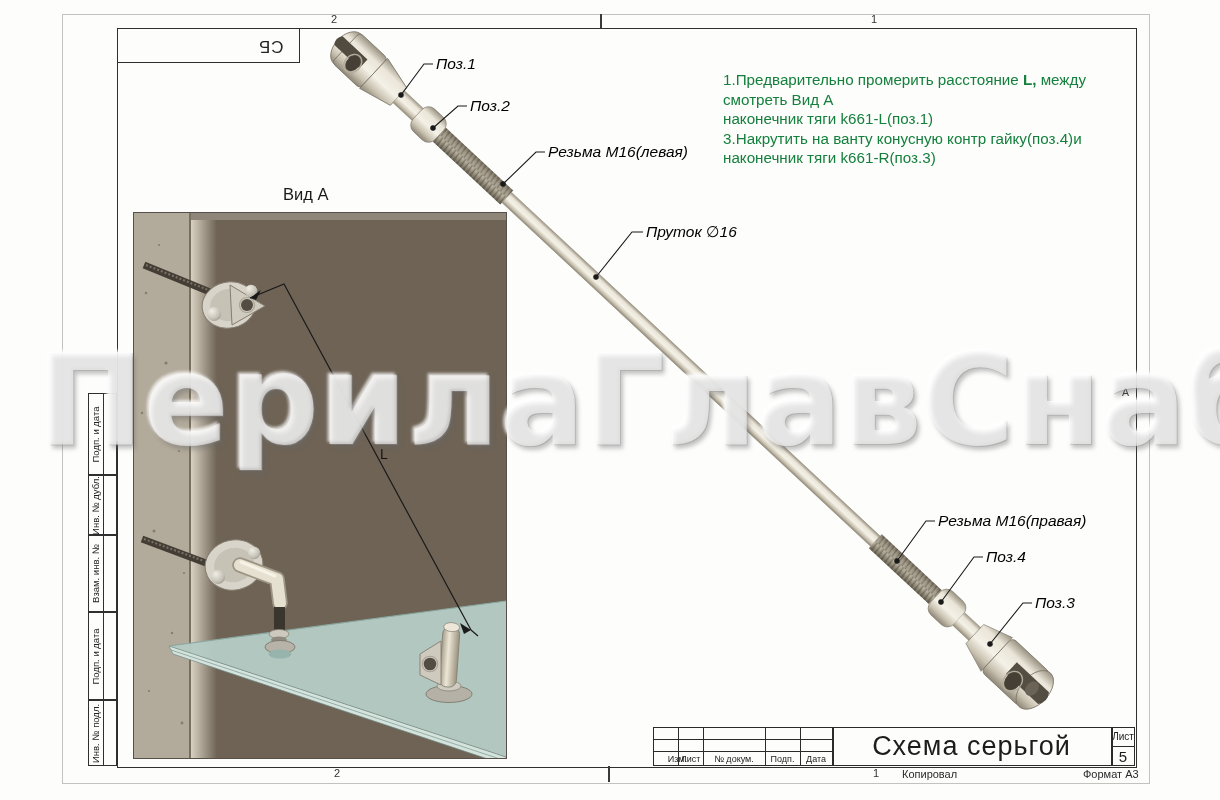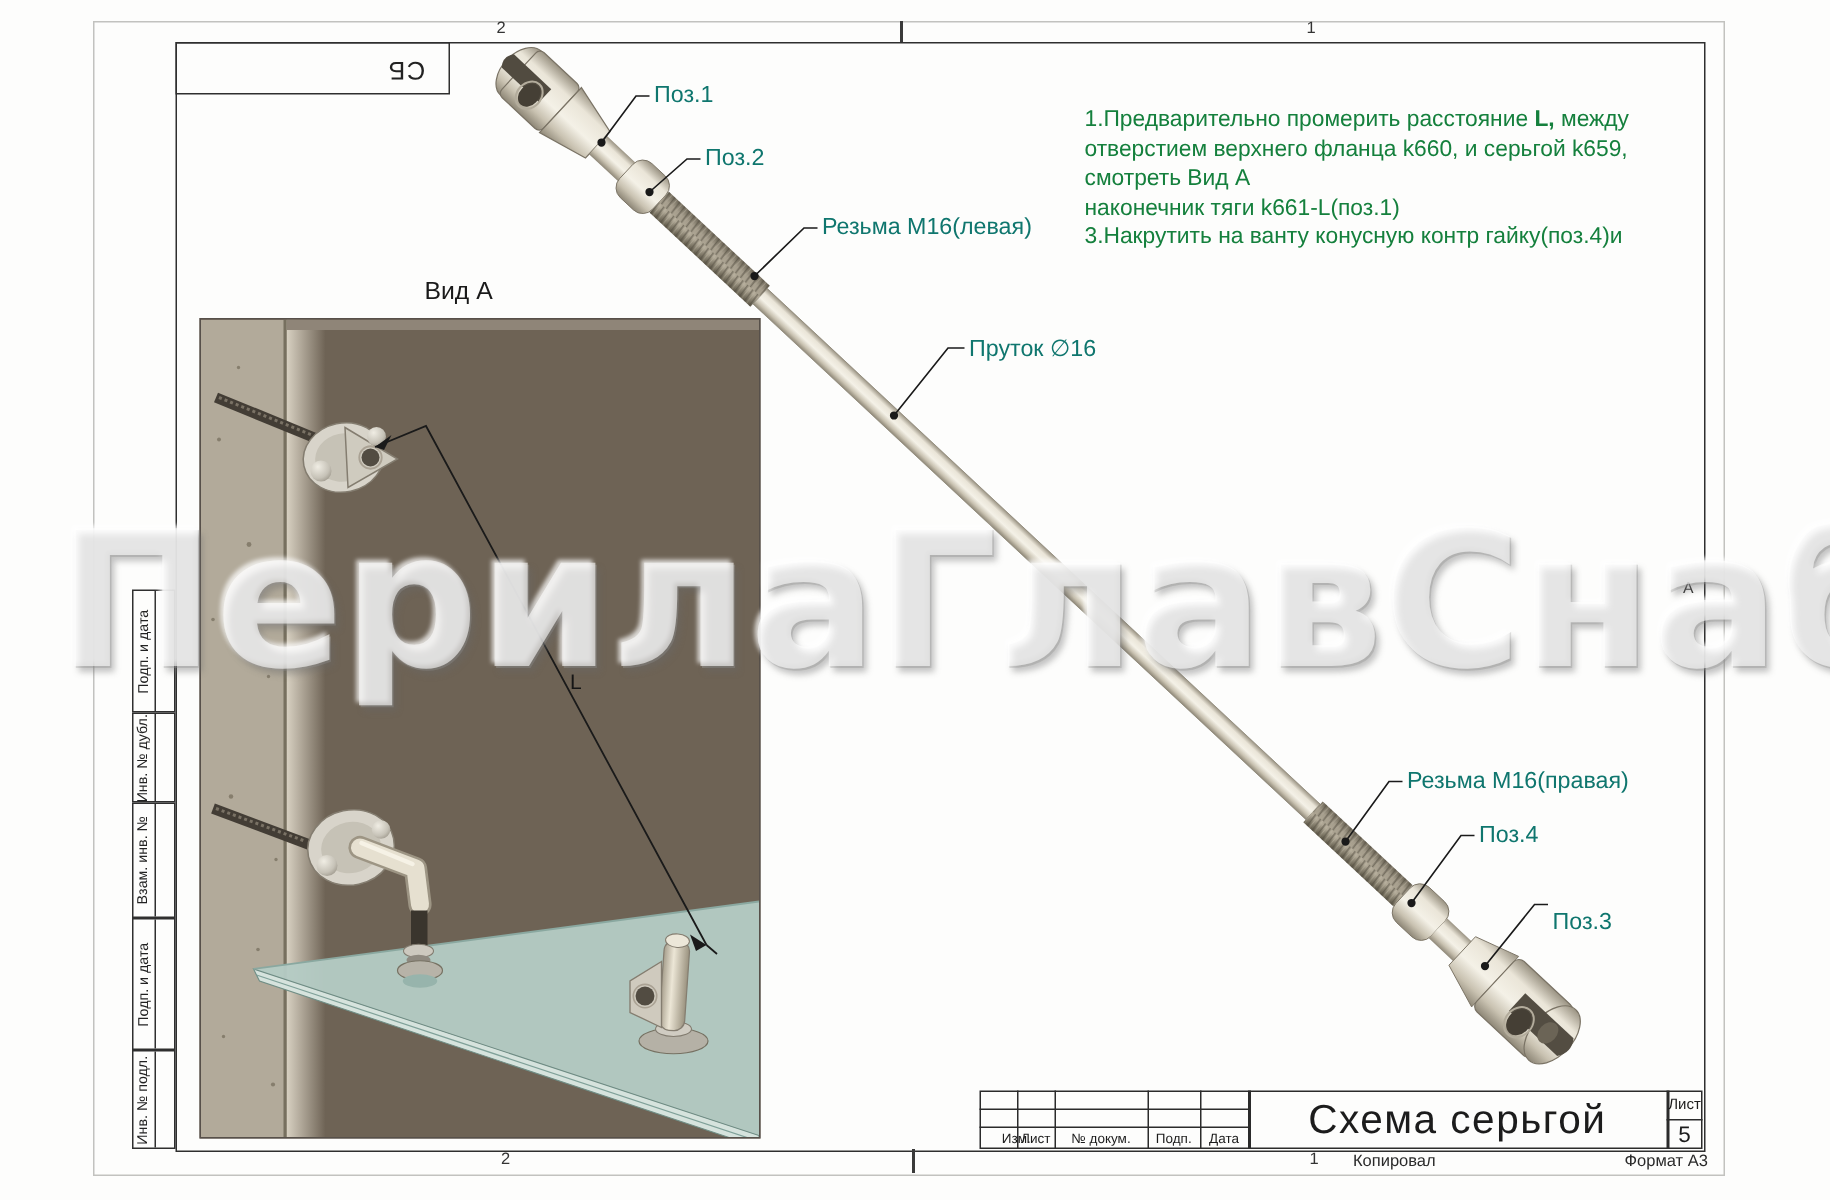--- a/index.html
+++ b/index.html
@@ -18,21 +18,21 @@
   .codebox span{transform:rotate(180deg);font-size:17px;letter-spacing:1px;color:#222;}
   
   .stampbox{position:absolute;left:88px;width:29px;border:1.2px solid #2f2f2f;box-sizing:border-box;}
   .stampbox .div{position:absolute;left:14px;top:0;width:1px;height:100%;background:#2f2f2f;}
   .stamplbl{position:absolute;left:88px;width:15px;display:flex;align-items:center;justify-content:center;}
   .stamplbl span{transform:rotate(-90deg);white-space:nowrap;font-size:9.5px;color:#222;}
   
   .notes{position:absolute;left:723px;top:70px;font-size:15.2px;line-height:19.6px;color:#15803d;}
   .notes div{white-space:nowrap;}
   
-  .lbl{position:absolute;font-size:15.5px;color:#0f766e;white-space:nowrap;}
+  .lbl{position:absolute;font-size:15.5px;color:#000000;white-space:nowrap;font-style:italic;}
   .viewlbl{position:absolute;left:283px;top:185px;font-size:16.5px;color:#1a1a1a;}
   
   .inset{position:absolute;left:133px;top:212px;width:372px;height:545px;background:#6e6355;
          border:1px solid #57504a;box-sizing:content-box;overflow:hidden;}
   .dimL{position:absolute;left:380px;top:446px;font-size:14px;color:#151515;}
   
   .tb-line{position:absolute;background:#2b2b2b;}
   .tb-cell{position:absolute;display:flex;align-items:center;justify-content:center;color:#1c1c1c;}
   .tb-small{font-size:9px;}
   .tb-title{font-size:27px;letter-spacing:1px;}
@@ -283,28 +283,28 @@
         <circle cx="990" cy="644" r="2.2"></circle>
     </g>
   </svg>
 
   <div class="lbl" style="left:436px;top:55px;">Поз.1</div>
   <div class="lbl" style="left:470px;top:97px;">Поз.2</div>
   <div class="lbl" style="left:548px;top:143px;">Резьма М16(левая)</div>
   <div class="lbl" style="left:646px;top:223px;">Пруток ∅16</div>
   <div class="lbl" style="left:938px;top:512px;">Резьма М16(правая)</div>
   <div class="lbl" style="left:986px;top:548px;">Поз.4</div>
-  <div class="lbl" style="left:1035px;top:594px;margin-top:12px;">Поз.3</div>
+  <div class="lbl" style="left:1035px;top:594px;">Поз.3</div>
 
   <div class="notes">
     <div><span>1.Предварительно промерить расстояние </span><b>L,</b><span> между</span></div>
-    <div>отверстием верхнего фланца k660, и серьгой k659,</div>
     <div>смотреть Вид А</div>
     <div>наконечник тяги k661-L(поз.1)</div>
     <div>3.Накрутить на ванту конусную контр гайку(поз.4)и</div>
+    <div>наконечник тяги k661-R(поз.3)</div>
   </div>
 
   <div>
     <div class="abs" style="left:653px;top:727px;width:482px;height:39px;border:1.5px solid #2b2b2b;box-sizing:border-box;"></div>
     <div class="tb-line" style="left:678px;top:727px;width:1px;height:39px;"></div>
     <div class="tb-line" style="left:703px;top:727px;width:1px;height:39px;"></div>
     <div class="tb-line" style="left:765px;top:727px;width:1px;height:39px;"></div>
     <div class="tb-line" style="left:800px;top:727px;width:1px;height:39px;"></div>
     <div class="tb-line" style="left:832px;top:727px;width:1.5px;height:39px;"></div>
     <div class="tb-line" style="left:1111px;top:727px;width:1.5px;height:39px;"></div>

